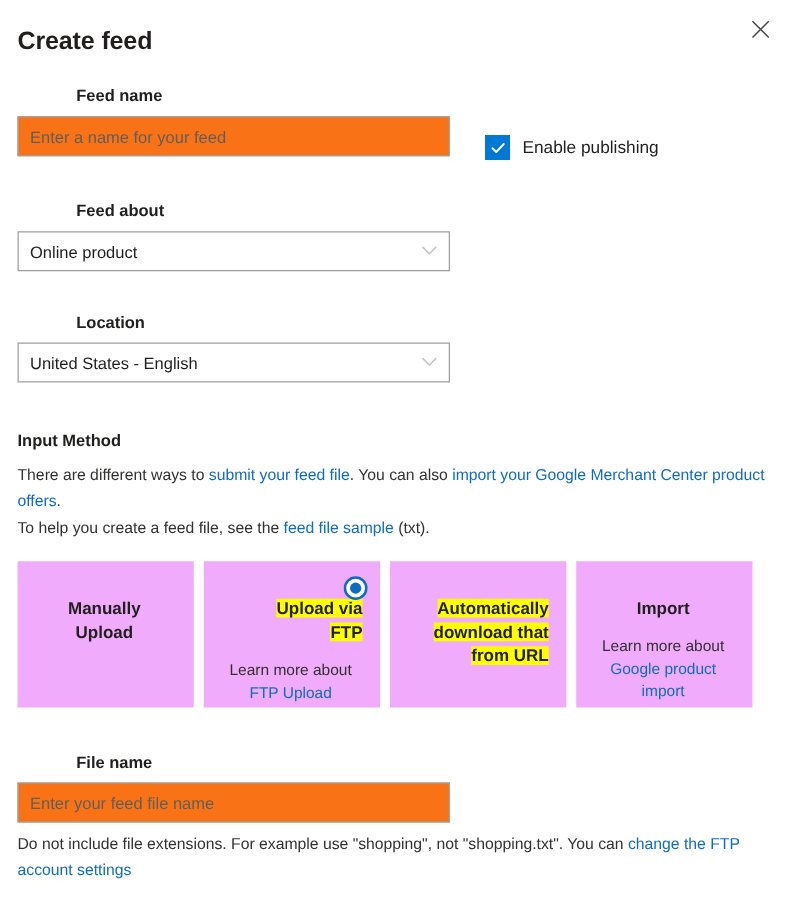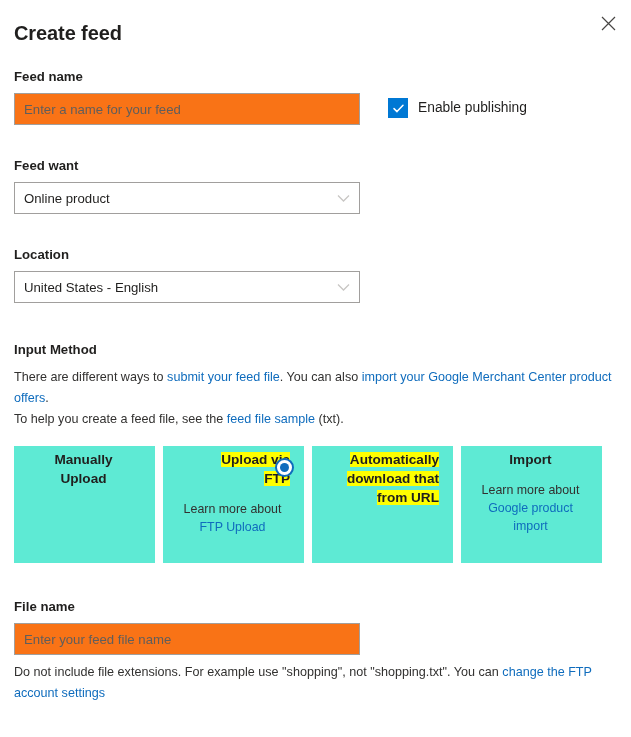--- a/index.html
+++ b/index.html
@@ -59,20 +59,21 @@
     padding-top: 19px;
     max-width: 607px;
   }
 
   
   .field-label {
     font-size: 13.2px;
     font-weight: 600;
     color: #201f1e;
     line-height: 18px;
+    margin-left: 47px;
   }
 
   .text-input {
     box-sizing: border-box;
     width: 346px;
     height: 32px;
     border: 1px solid #a19f9d;
     background: #f97316;
     font-family: "Liberation Sans", sans-serif;
     font-size: 13.2px;
@@ -114,21 +115,21 @@
   
   .row-feedname {
     display: flex;
     align-items: flex-start;
     padding-top: 7px;
   }
   .checkbox-row {
     display: flex;
     align-items: center;
     margin-left: 28px;
-    margin-top: 5px;
+    margin-top: 15px;
     cursor: pointer;
     user-select: none;
   }
   .cbox {
     width: 20px;
     height: 20px;
     background: #0078d4;
     border: 1px solid #0078d4;
     box-sizing: border-box;
     display: flex;
@@ -176,22 +177,22 @@
   .cards {
     display: flex;
     gap: 8px;
     padding-top: 16px;
   }
   .card {
     position: relative;
     box-sizing: border-box;
     width: 141px;
     height: 117px;
-    background: #5eead4;
-    padding: 4px 12px 10px 10px;
+    background: #f0abfc;
+    padding: 28px 12px 10px 10px;
     cursor: pointer;
   }
   .card-title {
     font-size: 13.6px;
     font-weight: 600;
     color: #201f1e;
     line-height: 19px;
     text-align: right;
     padding-right: 2px;
   }
@@ -267,21 +268,21 @@
               <path d="M2 6.6 L5 9.6 L11 3.2" stroke="#ffffff" stroke-width="1.5" fill="none" stroke-linecap="round" stroke-linejoin="round"></path>
             </svg>
           </span>
         </span>
         <span class="cbox-label">Enable publishing</span>
       </div>
     </div>
   </div>
 
   <div class="gap-feedtype">
-    <div class="field-label lbl-gap">Feed want</div>
+    <div class="field-label lbl-gap">Feed about</div>
     <div class="select-wrap">
       <div class="select-box">
         <span>Online product</span>
       </div>
       <span class="chevron">
         <svg width="13" height="9" viewBox="0 0 13 9">
           <path d="M1 1.5 L6.5 7 L12 1.5" stroke="#c8c6c4" stroke-width="1.3" fill="none"></path>
         </svg>
       </span>
     </div>

